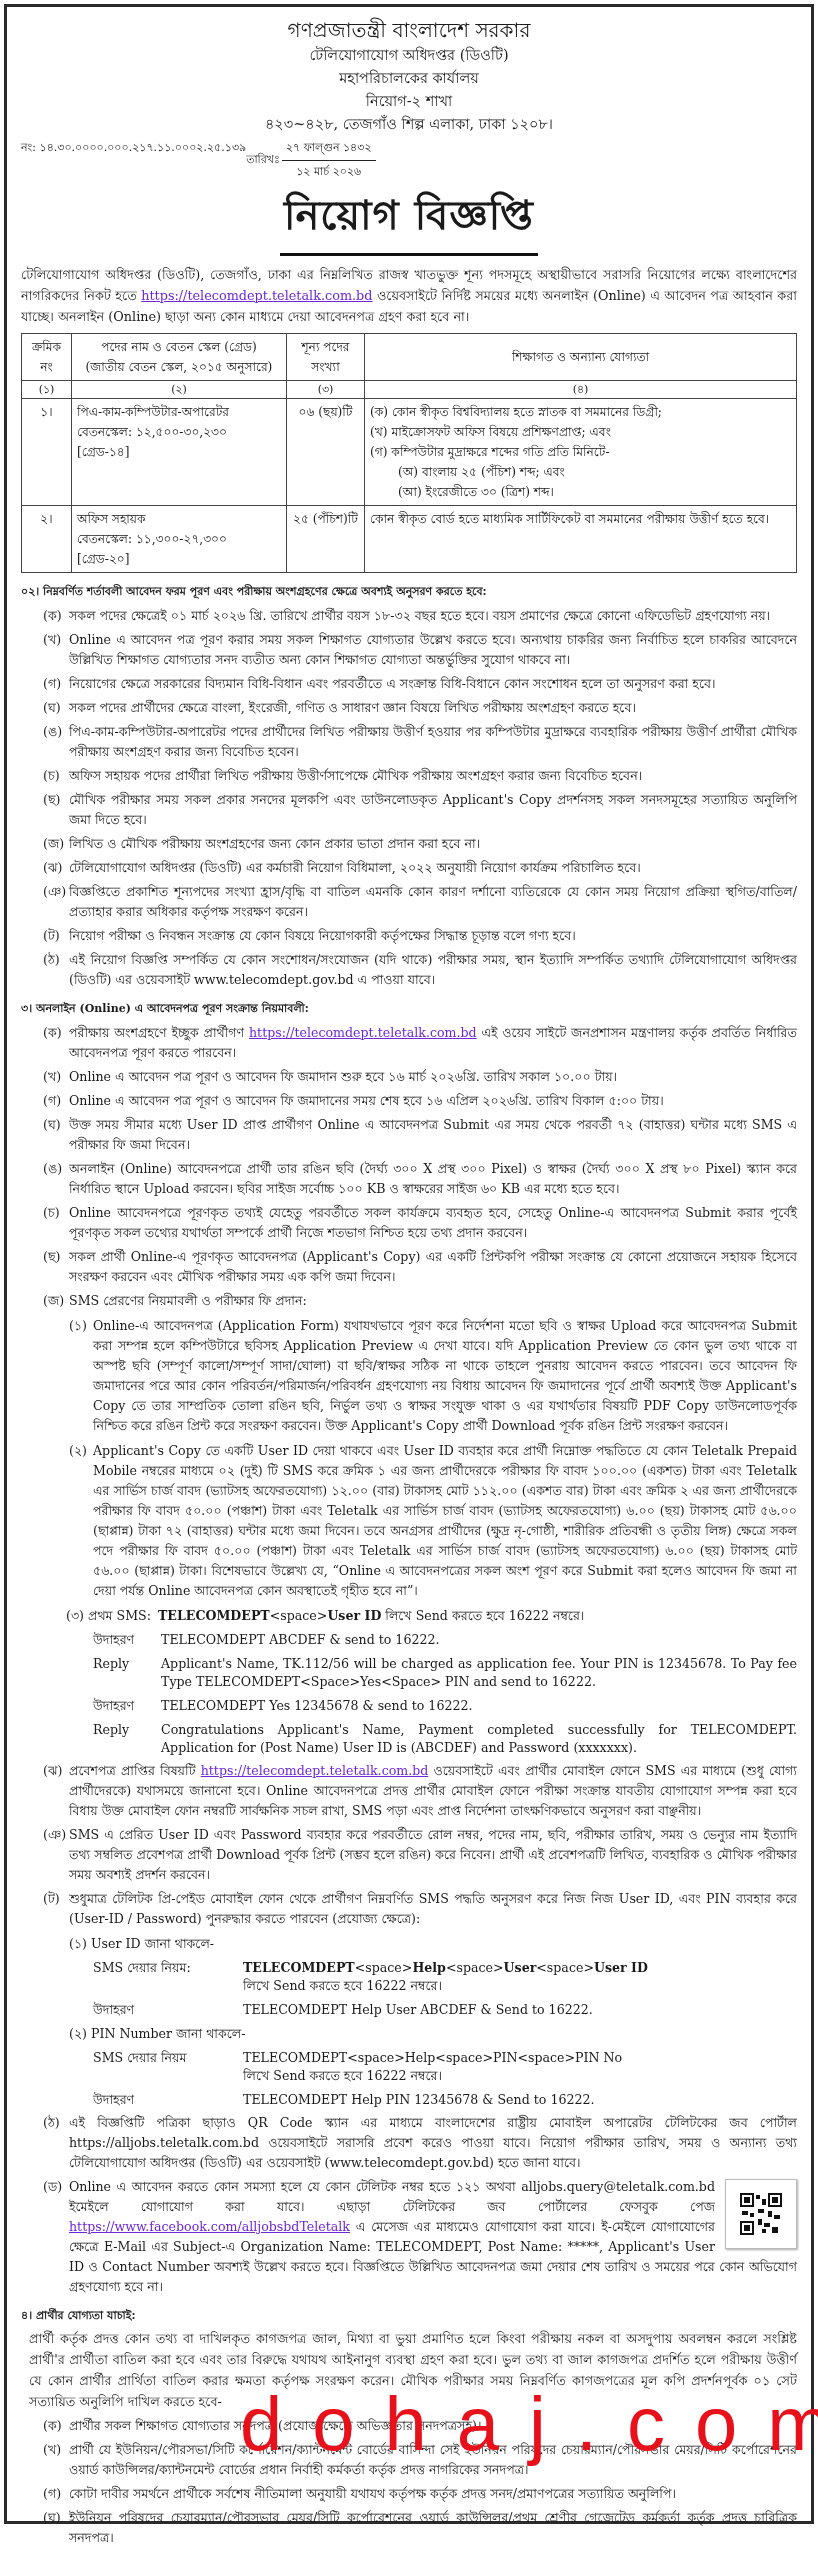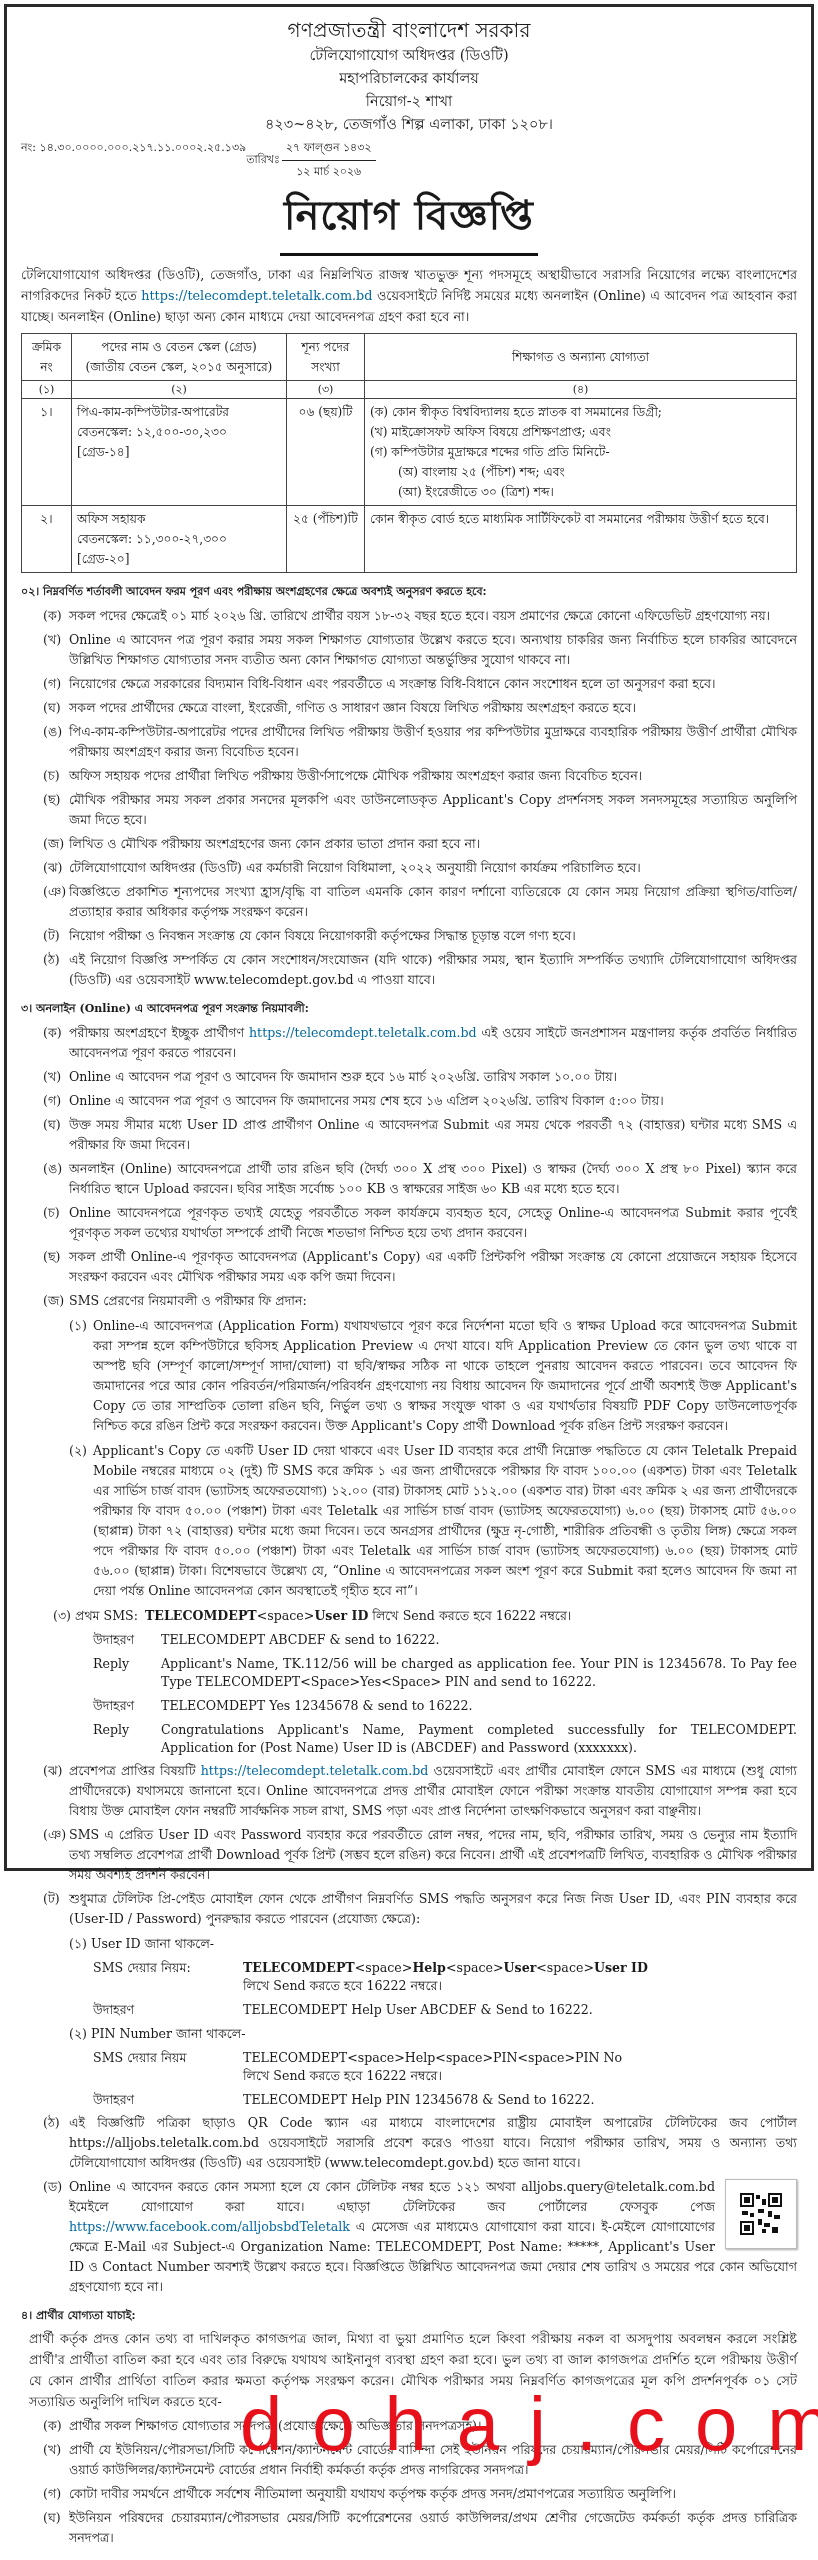--- a/index.html
+++ b/index.html
@@ -8,21 +8,21 @@
     width: 818px;
     height: 2560px;
     font-family: "DejaVu Serif", "Liberation Serif", serif;
     color: #1a1a1a;
     position: relative;
     overflow: hidden;
   }
   .frame {
     position: absolute;
     left: 4px; top: 4px;
-    width: 810px; height: 1867px;
+    width: 810px; height: 2520px;
     border: 3px solid #2a2a2a;
     padding: 8px 14px 16px 14px;
   }
   .head { text-align: center; line-height: 1.1; }
   .head .l1 { font-size: 20px; margin-top: 4px; }
   .head .l2, .head .l3, .head .l4, .head .l5 { font-size: 14.5px; margin-top: 7px; }
   .head .l6 { font-size: 15px; margin-top: 7px; font-family: "Liberation Serif", serif; }
   .refrow { display: flex; align-items: flex-start; margin-top: 6px; font-size: 11px; }
   .date-block { display: flex; align-items: center; gap: 2px; }
   .date-frac { text-align: center; }
@@ -31,21 +31,21 @@
   .title-wrap { text-align: center; margin-top: 2px; }
   .title {
     display: inline-block;
     font-size: 40px; font-weight: bold;
     border-bottom: 3px solid #111;
     padding: 0 4px 2px 4px;
     font-family: "DejaVu Sans", sans-serif;
     letter-spacing: 1px;
   }
   p.intro { font-size: 12.8px; line-height: 21px; text-align: justify; margin-top: 8px; }
-  a.ul { color: #0369a1; }
+  a.ul { color: #6d28d9; text-decoration: underline; }
   table.posts { width: 100%; border-collapse: collapse; margin-top: 6px; font-size: 12.2px; }
   table.posts th, table.posts td { border: 1.4px solid #444; vertical-align: top; padding: 3px 5px; line-height: 20px; }
   table.posts th { font-weight: normal; text-align: center; vertical-align: middle; }
   table.posts tr.idx td { text-align: center; font-size: 11px; line-height: 15px; padding: 1px 4px; }
   .c1 { width: 50px; text-align: center; }
   .c2 { width: 215px; }
   .c3 { width: 78px; text-align: center; }
   .sub { padding-left: 28px; }
   .sec-h { font-size: 11px; font-weight: bold; margin-top: 8px; line-height: 21px; }
   ol.items { list-style: none; margin-left: 22px; }
@@ -237,21 +237,21 @@
     <li>
         <span class="mk">(১)</span>
         <span class="tx">Online-এ আবেদনপত্র (Application Form) যথাযথভাবে পূরণ করে নির্দেশনা মতো ছবি ও স্বাক্ষর Upload করে আবেদনপত্র Submit করা সম্পন্ন হলে কম্পিউটারে ছবিসহ Application Preview এ দেখা যাবে। যদি Application Preview তে কোন ভুল তথ্য থাকে বা অস্পষ্ট ছবি (সম্পূর্ণ কালো/সম্পূর্ণ সাদা/ঘোলা) বা ছবি/স্বাক্ষর সঠিক না থাকে তাহলে পুনরায় আবেদন করতে পারবেন। তবে আবেদন ফি জমাদানের পরে আর কোন পরিবর্তন/পরিমার্জন/পরিবর্ধন গ্রহণযোগ্য নয় বিধায় আবেদন ফি জমাদানের পূর্বে প্রার্থী অবশ্যই উক্ত Applicant's Copy তে তার সাম্প্রতিক তোলা রঙিন ছবি, নির্ভুল তথ্য ও স্বাক্ষর সংযুক্ত থাকা ও এর যথার্থতার বিষয়টি PDF Copy ডাউনলোডপূর্বক নিশ্চিত করে রঙিন প্রিন্ট করে সংরক্ষণ করবেন। উক্ত Applicant's Copy প্রার্থী Download পূর্বক রঙিন প্রিন্ট সংরক্ষণ করবেন।</span>
       </li>
     <li>
         <span class="mk">(২)</span>
         <span class="tx">Applicant's Copy তে একটি User ID দেয়া থাকবে এবং User ID ব্যবহার করে প্রার্থী নিম্নোক্ত পদ্ধতিতে যে কোন Teletalk Prepaid Mobile নম্বরের মাধ্যমে ০২ (দুই) টি SMS করে ক্রমিক ১ এর জন্য প্রার্থীদেরকে পরীক্ষার ফি বাবদ ১০০.০০ (একশত) টাকা এবং Teletalk এর সার্ভিস চার্জ বাবদ (ভ্যাটসহ অফেরতযোগ্য) ১২.০০ (বার) টাকাসহ মোট ১১২.০০ (একশত বার) টাকা এবং ক্রমিক ২ এর জন্য প্রার্থীদেরকে পরীক্ষার ফি বাবদ ৫০.০০ (পঞ্চাশ) টাকা এবং Teletalk এর সার্ভিস চার্জ বাবদ (ভ্যাটসহ অফেরতযোগ্য) ৬.০০ (ছয়) টাকাসহ মোট ৫৬.০০ (ছাপ্পান্ন) টাকা ৭২ (বাহাত্তর) ঘন্টার মধ্যে জমা দিবেন। তবে অনগ্রসর প্রার্থীদের (ক্ষুদ্র নৃ-গোষ্ঠী, শারীরিক প্রতিবন্ধী ও তৃতীয় লিঙ্গ) ক্ষেত্রে সকল পদে পরীক্ষার ফি বাবদ ৫০.০০ (পঞ্চাশ) টাকা এবং Teletalk এর সার্ভিস চার্জ বাবদ (ভ্যাটসহ অফেরতযোগ্য) ৬.০০ (ছয়) টাকাসহ মোট ৫৬.০০ (ছাপ্পান্ন) টাকা। বিশেষভাবে উল্লেখ্য যে, “Online এ আবেদনপত্রের সকল অংশ পূরণ করে Submit করা হলেও আবেদন ফি জমা না দেয়া পর্যন্ত Online আবেদনপত্র কোন অবস্থাতেই গৃহীত হবে না”।</span>
       </li>
   </ol>
 
-  <div class="sms-row" style="margin-left:32px">
+  <div class="sms-row" style="margin-left:45px">
     <span class="lab"><span>(৩)</span> <span>প্রথম SMS:</span></span>
     <span class="val"><b>TELECOMDEPT</b><span>&lt;space&gt;</span><b>User ID</b><span> লিখে Send করতে হবে 16222 নম্বরে।</span></span>
   </div>
   <div class="sms-row" style="margin-left:72px">
     <span class="lab" style="flex-basis:68px">উদাহরণ</span>
     <span class="val">TELECOMDEPT ABCDEF &amp; send to 16222.</span>
   </div>
   <div class="sms-row" style="margin-left:72px">
     <span class="lab" style="flex-basis:68px">Reply</span>
     <span class="val">Applicant's Name, TK.112/56 will be charged as application fee. Your PIN is 12345678. To Pay fee Type TELECOMDEPT&lt;Space&gt;Yes&lt;Space&gt; PIN and send to 16222.</span>

